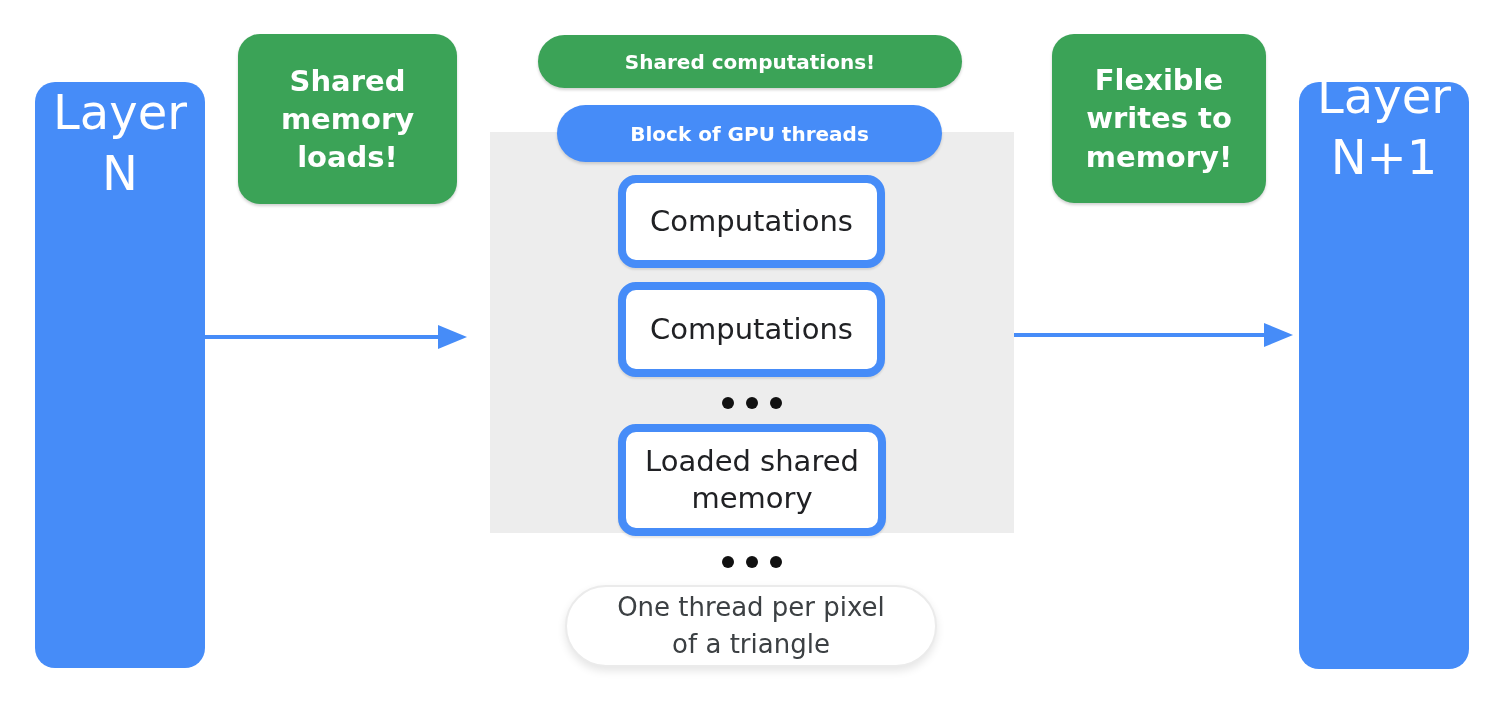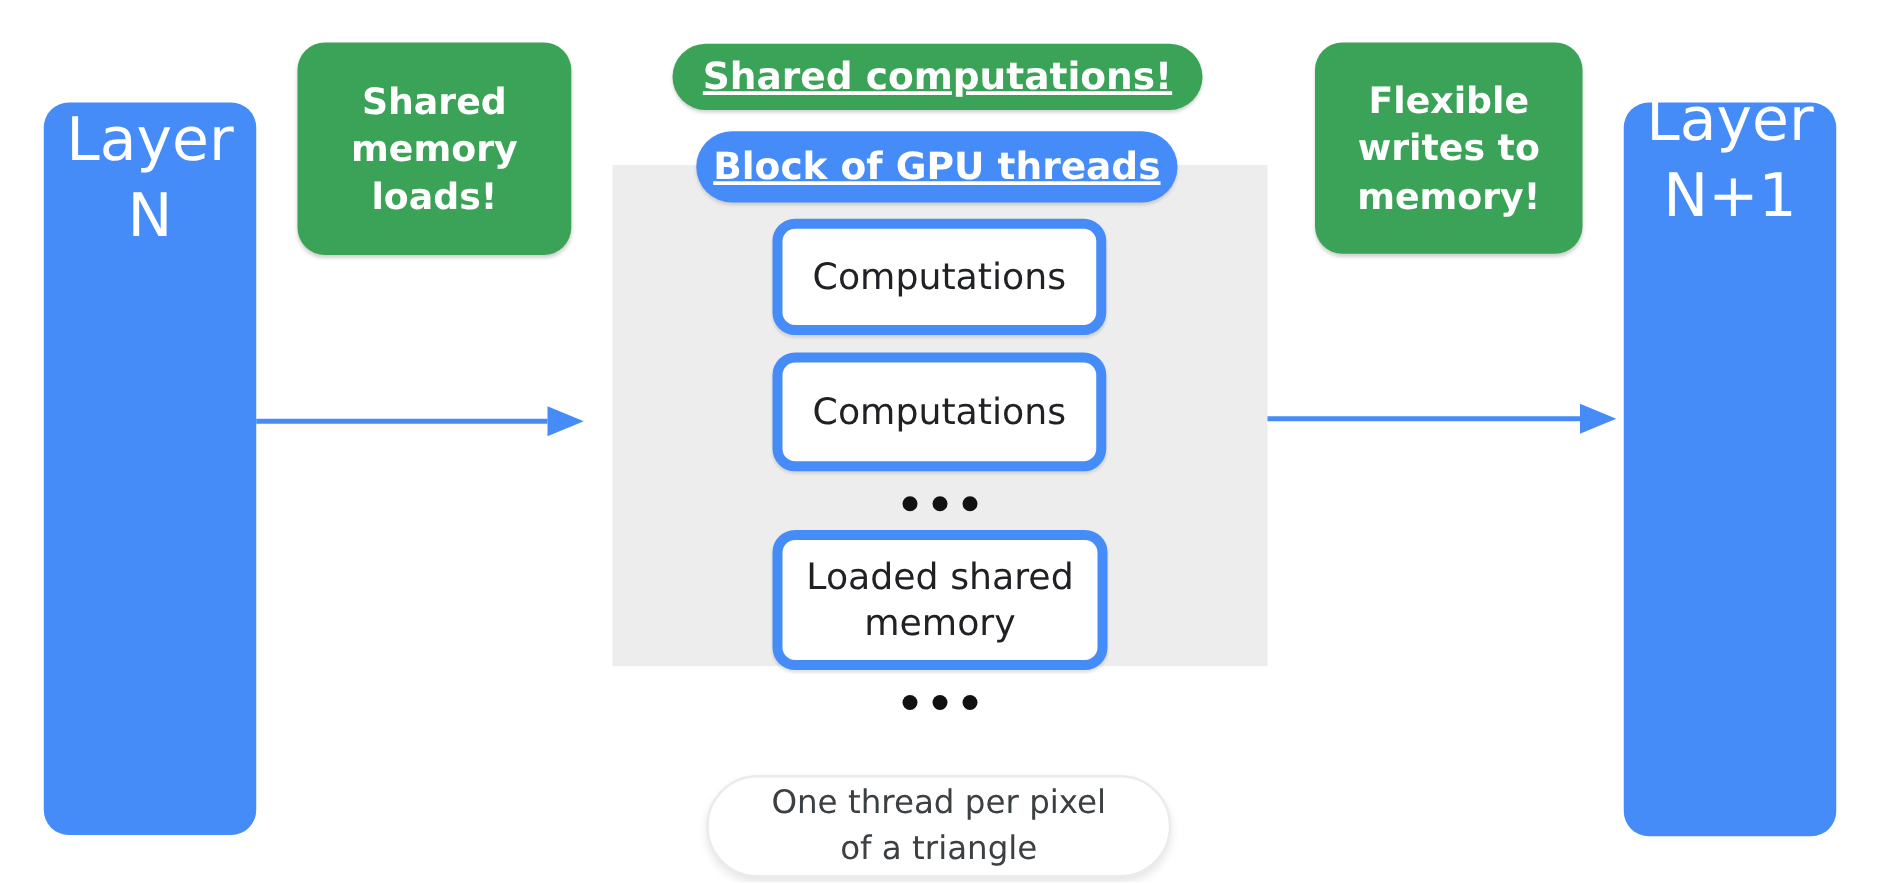--- a/index.html
+++ b/index.html
@@ -65,22 +65,21 @@
     background: var(--green, #3BA357);
     box-shadow: 0 2px 3px rgba(0,0,0,0.18);
   }
   .pill-blue {
     background: var(--blue, #468CF8);
     box-shadow: 0 2px 3px rgba(0,0,0,0.15);
   }
   .pill-label {
     color: #ffffff;
     font-weight: 700;
-    font-size: 30px;
-    text-decoration: underline;
+    font-size: 20px;
   }
 
   
   .gpu-block {
     background: var(--gray-block, #EDEDED);
   }
 
   
   .thread-box {
     background: #ffffff;
@@ -201,21 +200,21 @@
     <div class="thread-box-label">Loaded shared
 memory</div>
   </div>
 
   <div class="abs dots-row" style="left:490px; top:556px; width:524px; height:12px;">
     <div class="dot"></div>
     <div class="dot"></div>
     <div class="dot"></div>
   </div>
 
-  <div class="abs footnote-pill" style="left:565px; top:585px; width:372px; height:82px;margin-top:35px;">
+  <div class="abs footnote-pill" style="left:565px; top:585px; width:372px; height:82px;">
     <div class="footnote-label">One thread per pixel
 of a triangle</div>
   </div>
 
   <div>
     <div class="abs arrow-line" style="left:205px; top:335px; width:233px;"></div>
     <div class="abs arrow-head" style="left:438px; top:325px;"></div>
   </div>
 
   <div>

